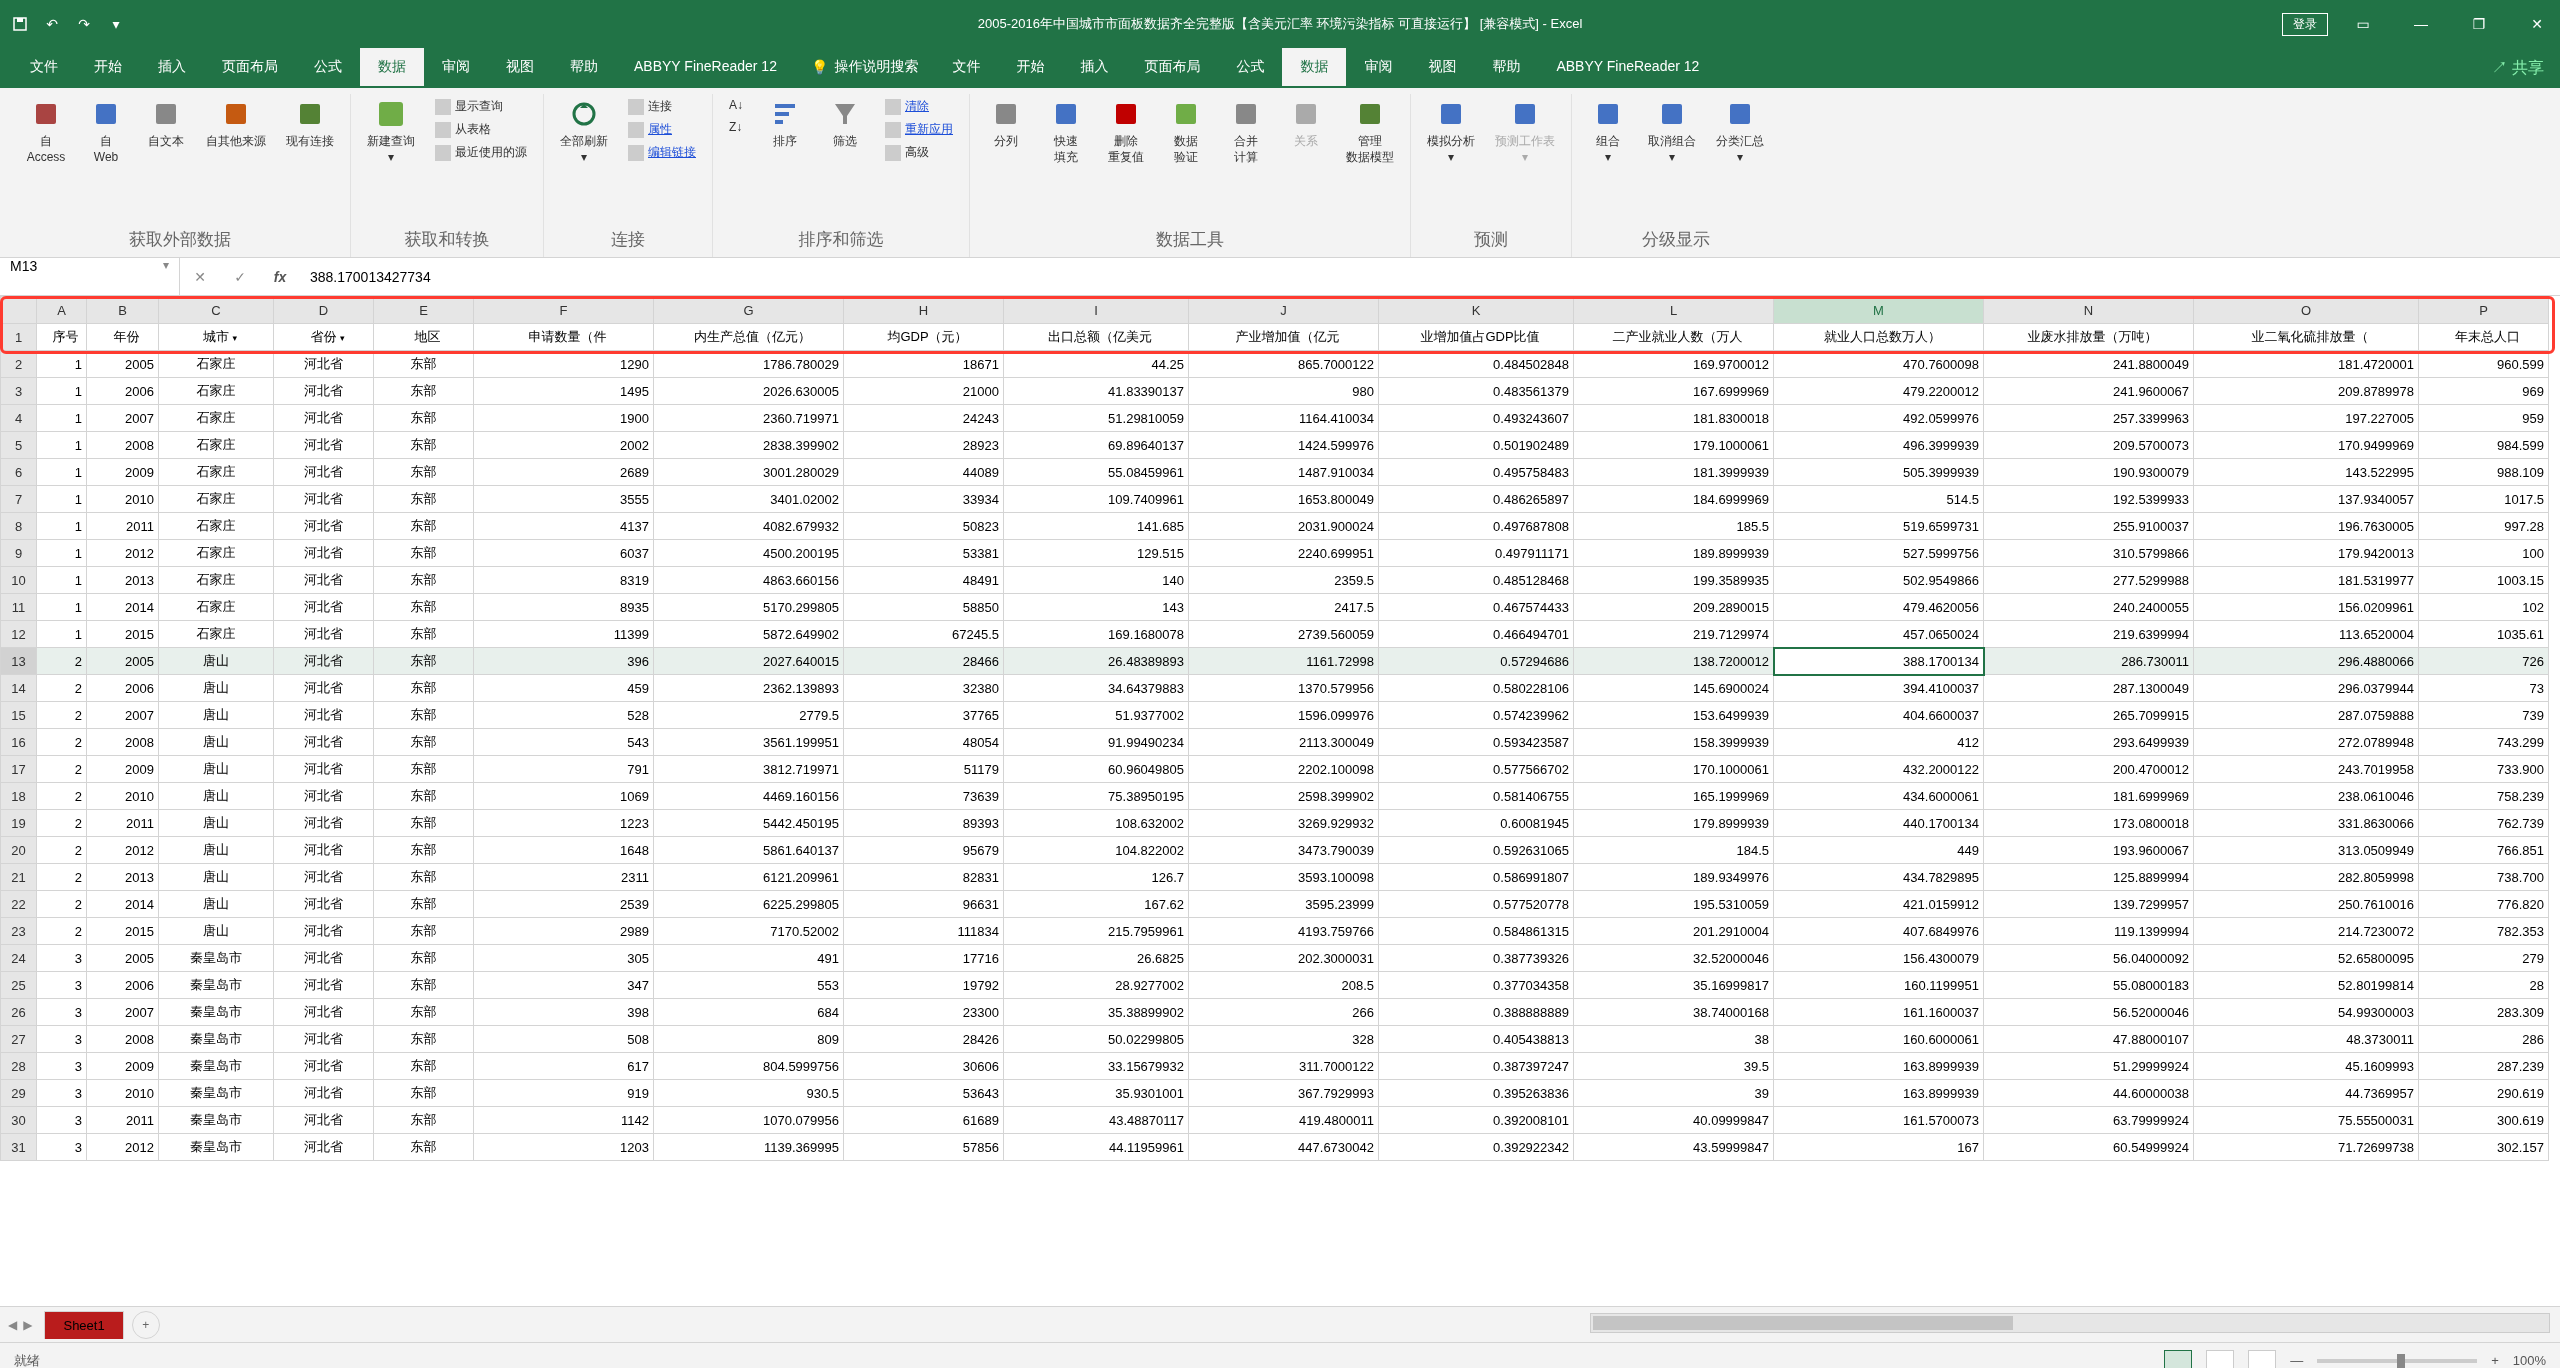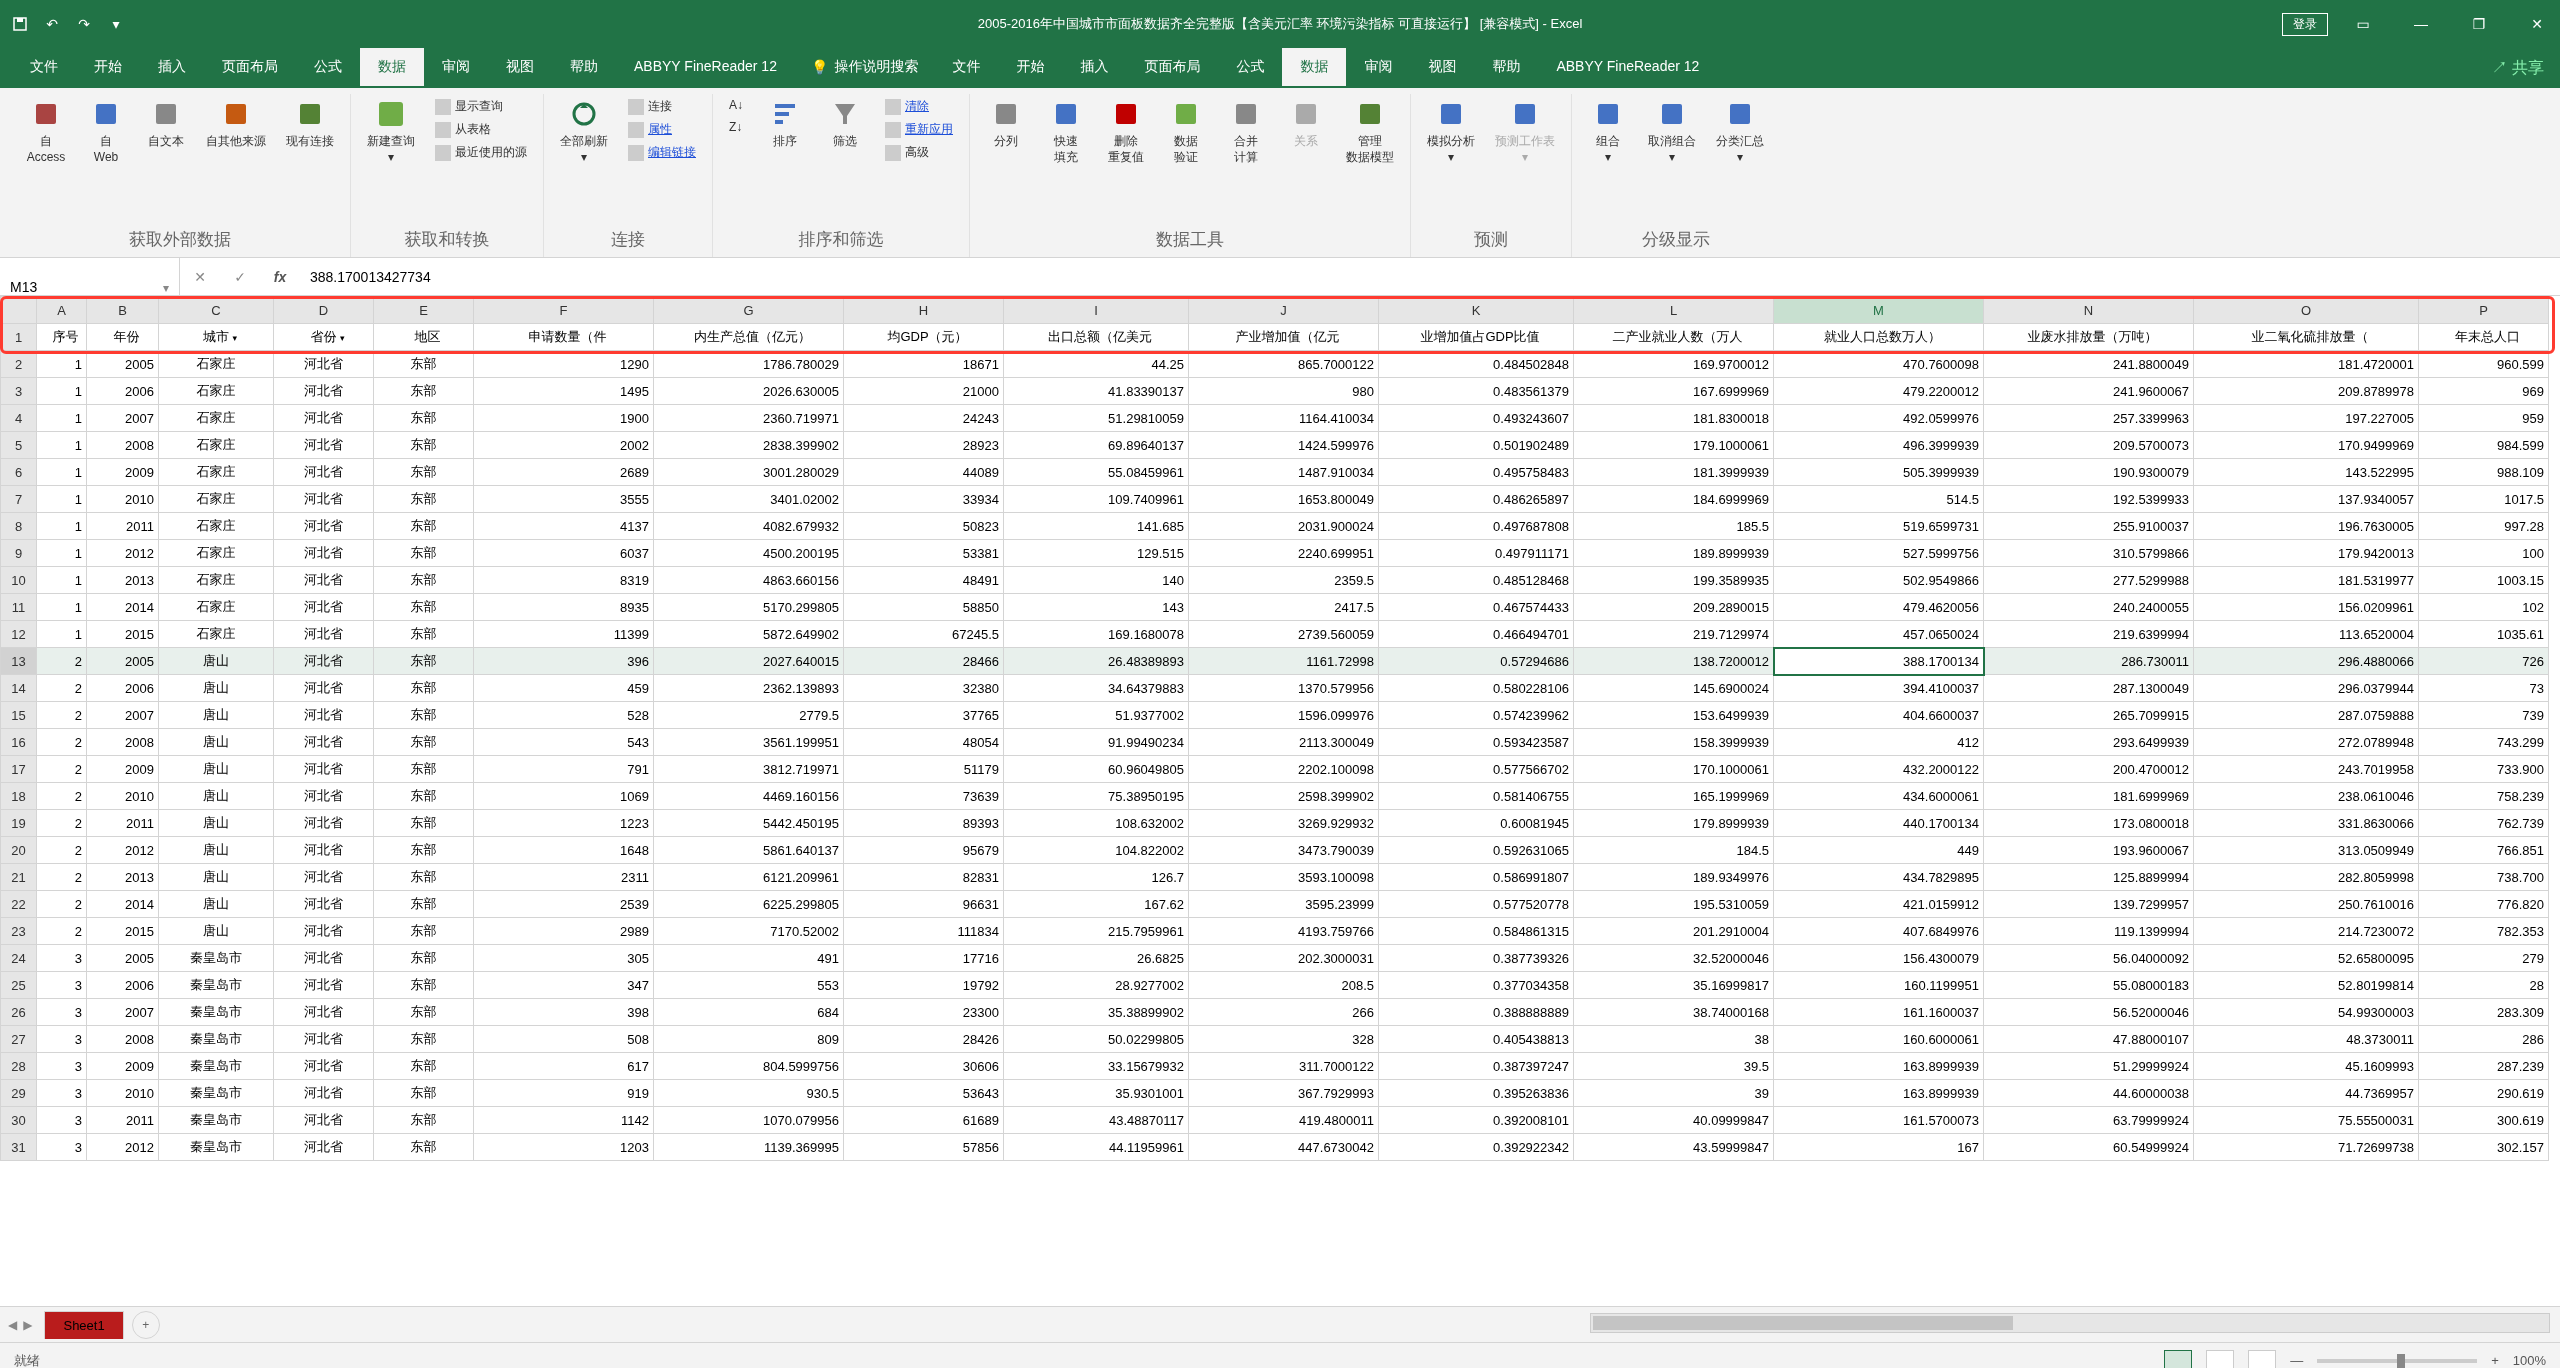--- a/index.html
+++ b/index.html
@@ -31,21 +31,21 @@
 .rbtn .ico { width: 32px; height: 32px; margin-bottom: 4px; }
 .rbtn .txt { font-size: 12px; color: #333; text-align: center; line-height: 1.3; white-space: nowrap; }
 .rbtn.disabled .txt { color: #aaa; }
 .vlist { display: flex; flex-direction: column; gap: 2px; padding: 2px 4px; }
 .vlist .vitem { font-size: 12px; color: #333; padding: 2px 4px; display: flex; align-items: center; gap: 4px; white-space: nowrap; }
 .vlist .vitem.disabled { color: #1d4ed8; text-decoration: underline; }
 .vlist .vitem .sico { width: 16px; height: 16px; }
 
 
 .formulabar { height: 38px; border-bottom: 1px solid #d4d4d4; display: flex; align-items: center; background: #fff; }
-.namebox { width: 180px; border-right: 1px solid #d4d4d4; height: 100%; display: flex; align-items: flex-end; padding: 0 10px; justify-content: space-between; gap: 8px; }
+.namebox { width: 180px; border-right: 1px solid #d4d4d4; height: 100%; display: flex; align-items: flex-start; padding: 0 10px; justify-content: space-between; gap: 8px; }
 .namebox input { border: none; outline: none; font-size: 14px; width: 100px; }
 .fxarea { display: flex; align-items: center; height: 100%; flex: 1; }
 .fxarea .fxbtn { width: 40px; text-align: center; color: #888; font-size: 14px; }
 .fxarea .fxbtn.fx { font-style: italic; font-weight: bold; color: #555; }
 .fxarea input { border: none; outline: none; font-size: 14px; flex: 1; padding: 0 10px; }
 
 
 .gridwrap { position: relative; height: 1010px; overflow: hidden; }
 .grid { border-collapse: collapse; table-layout: fixed; }
 .grid th, .grid td { border: 1px solid #d4d4d4; font-size: 13px; height: 27px; padding: 0 4px; white-space: nowrap; overflow: hidden; }

